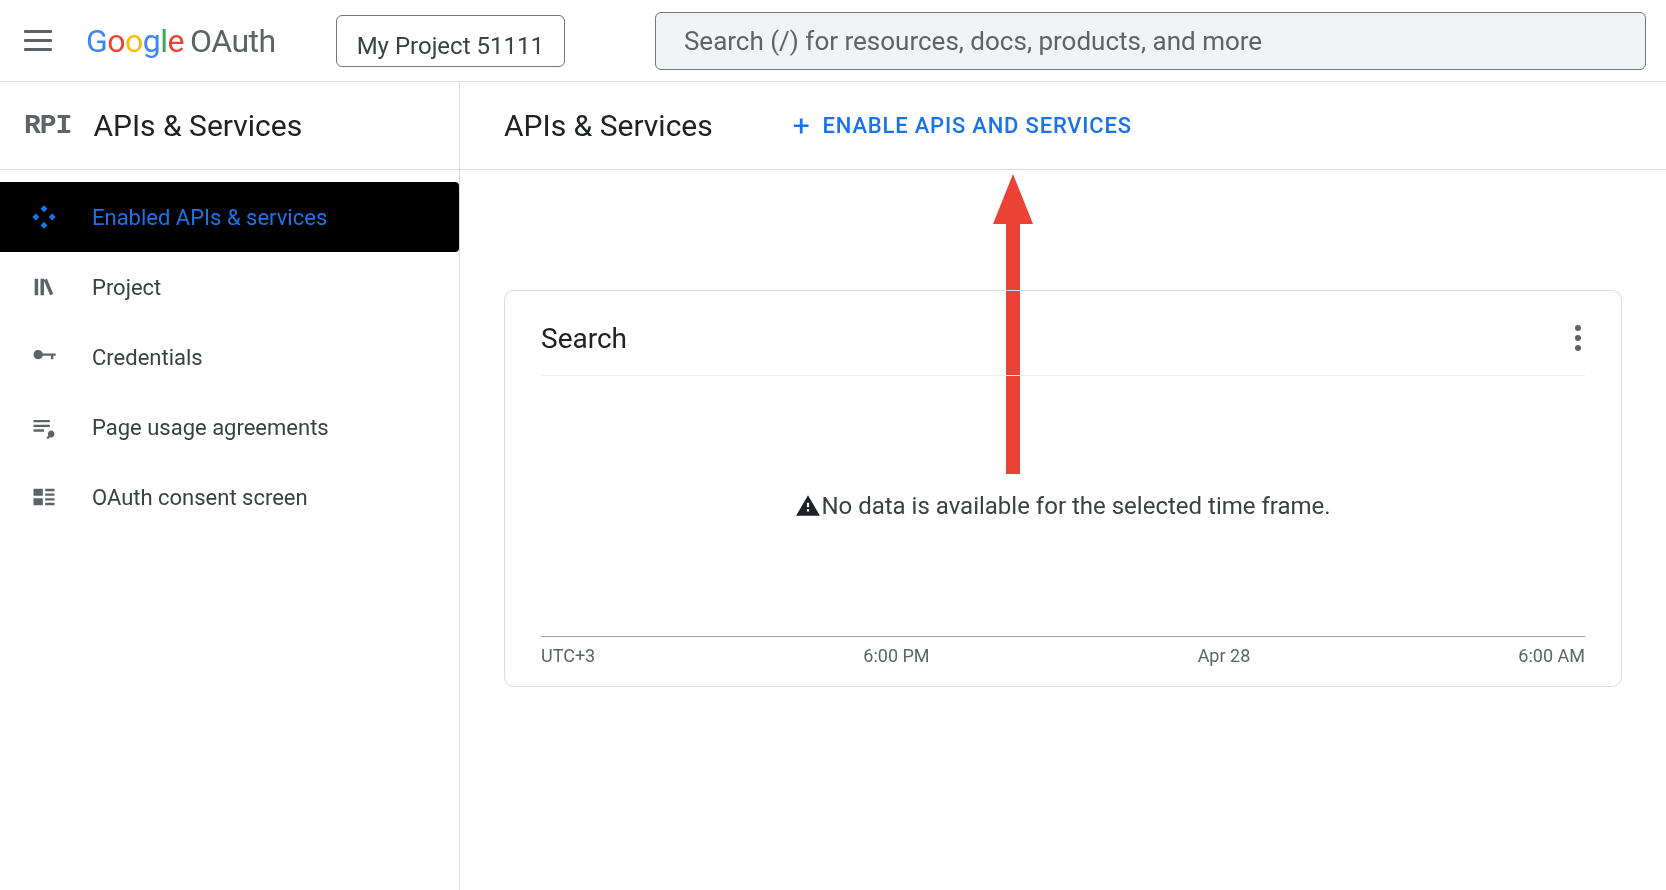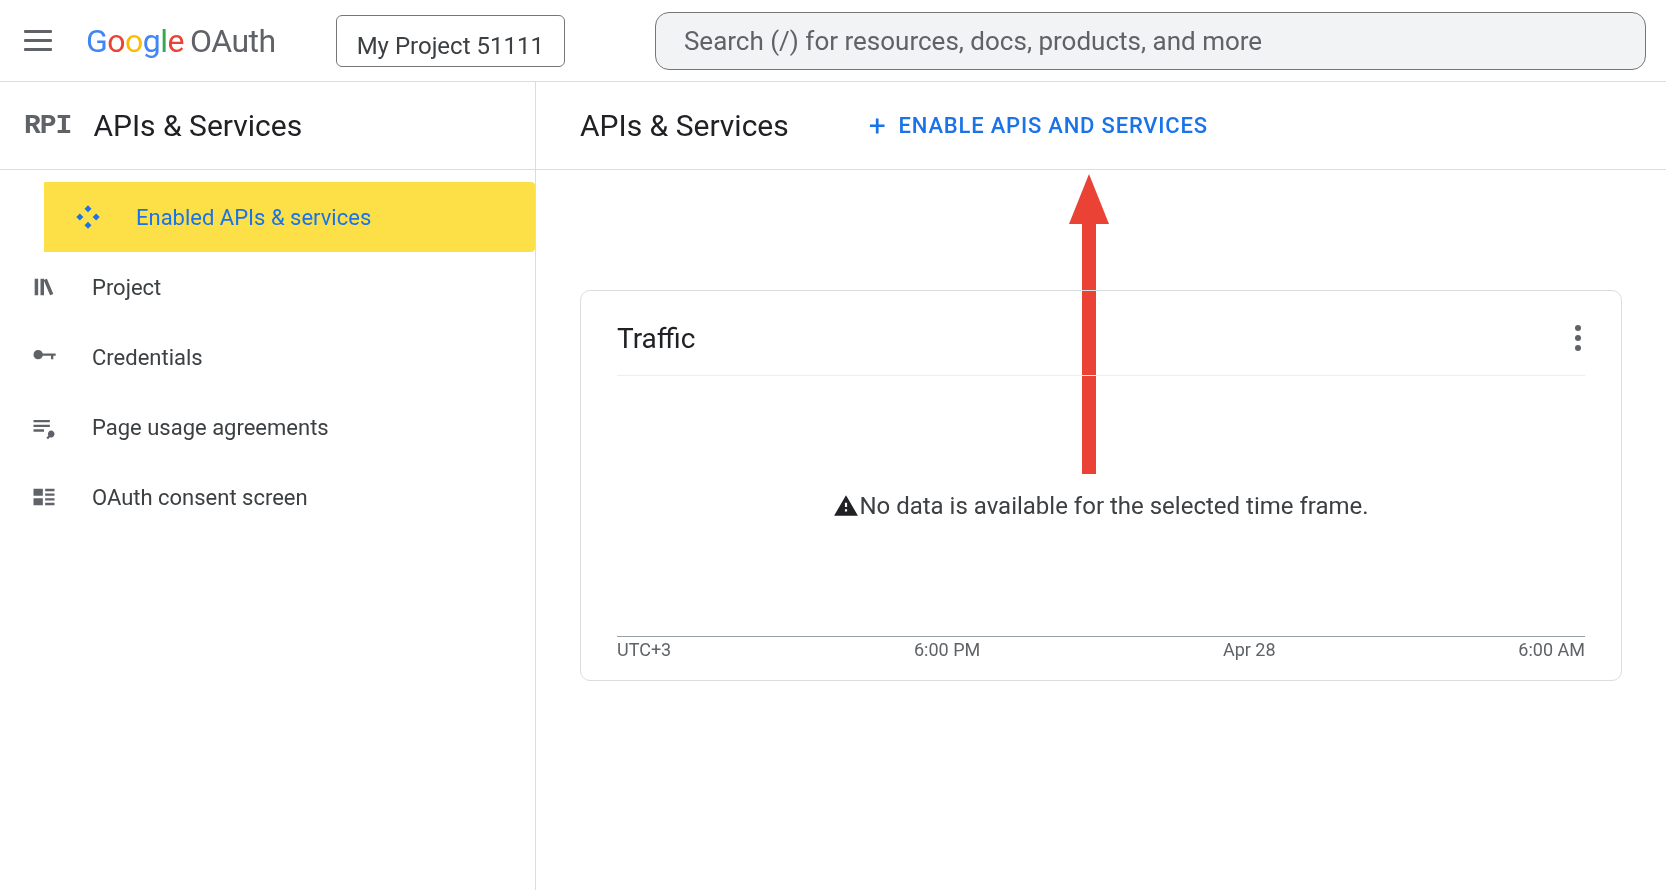--- a/index.html
+++ b/index.html
@@ -73,36 +73,36 @@
   }
   .project-picker .caret {
     margin-left: 8px;
   }
 
   .search-bar {
     flex: 1;
     margin-left: 60px;
     height: 58px;
     border: 1px solid #747775;
-    border-radius: 14px;
+    border-radius: 6px;
     background: #f1f3f4;
     display: flex;
     align-items: center;
     padding: 0 28px;
     font-size: 26px;
     color: #5f6368;
   }
 
   
   .body {
     display: flex;
     height: calc(100% - 82px);
   }
   .sidebar {
-    width: 536px;
+    width: 460px;
     border-right: 1px solid #dadce0;
     display: flex;
     flex-direction: column;
   }
   .sidebar-header {
     height: 88px;
     display: flex;
     align-items: center;
     gap: 22px;
     padding: 0 24px;
@@ -126,24 +126,23 @@
     height: 70px;
     display: flex;
     align-items: center;
     gap: 34px;
     padding: 0 30px;
     font-size: 22px;
     color: #3c4043;
     cursor: pointer;
   }
   .sidebar-item.active {
-    background: #fde047;
+    background: #000000;
     color: #1a73e8;
     border-radius: 0 4px 4px 0;
-    margin-left: 44px;
   }
   .sidebar-item .item-icon {
     width: 28px;
     height: 28px;
     display: flex;
     align-items: center;
     justify-content: center;
   }
   .sidebar-item.active .item-icon svg { fill: #1a73e8; }
   .sidebar-item .item-icon svg { fill: #5f6368; }
@@ -224,21 +223,21 @@
     color: #3c4043;
   }
   .warn-icon {
     width: 26px;
     height: 26px;
   }
   .axis {
     border-top: 1px solid #9aa0a6;
     display: flex;
     justify-content: space-between;
-    padding-top: 2px;
+    padding-top: 8px;
     font-size: 18px;
     color: #5f6368;
   }
 
   
   .arrow-annotation {
     position: absolute;
     left: 528px;
     top: 92px;
     pointer-events: none;
@@ -342,21 +341,21 @@
       </div>
     </div>
 
     <svg class="arrow-annotation" width="50" height="300" viewBox="0 0 50 300">
       <path d="M25 300 L25 40" stroke="#ea4335" stroke-width="14" fill="none"></path>
       <path d="M25 0 L5 50 L45 50 Z" fill="#ea4335"></path>
     </svg>
 
     <div class="card">
       <div class="card-header">
-        <span class="card-title">Traffic</span>
+        <span class="card-title">Search</span>
         <div class="kebab">
           <span></span>
             <span></span>
             <span></span>
         </div>
       </div>
       <div class="chart-body">
         <svg class="warn-icon" viewBox="0 0 24 24">
             <path fill="#202124" d="M12 2L1 21h22L12 2zm1 15h-2v-2h2v2zm0-4h-2V9h2v4z"></path>
           </svg>

